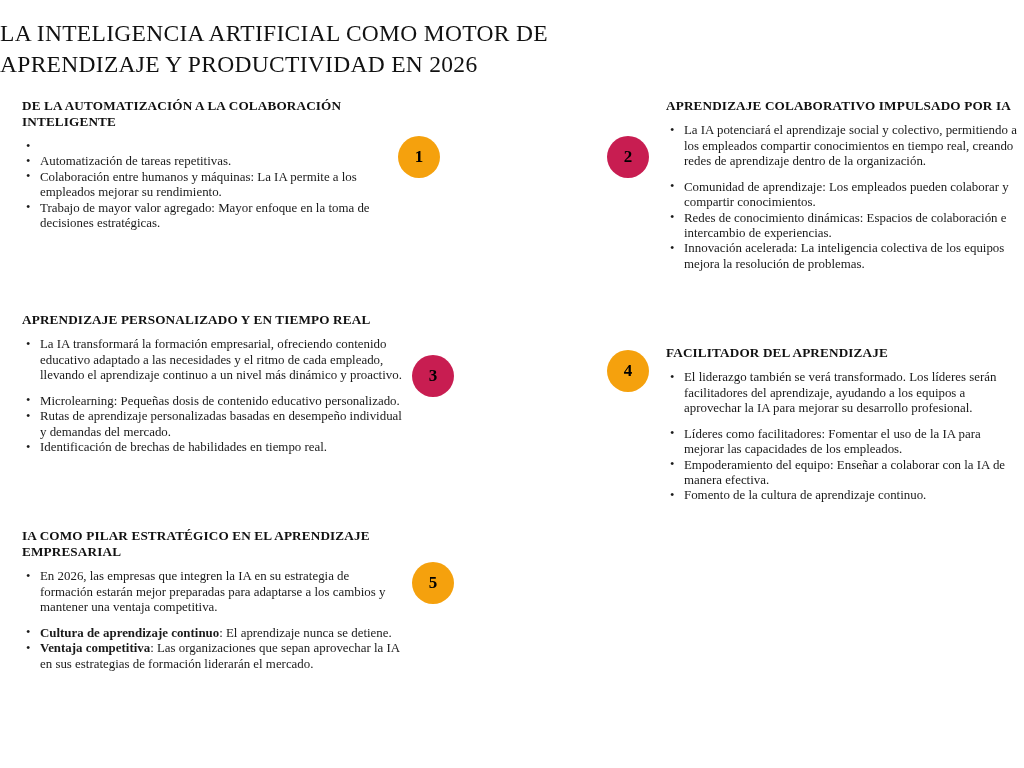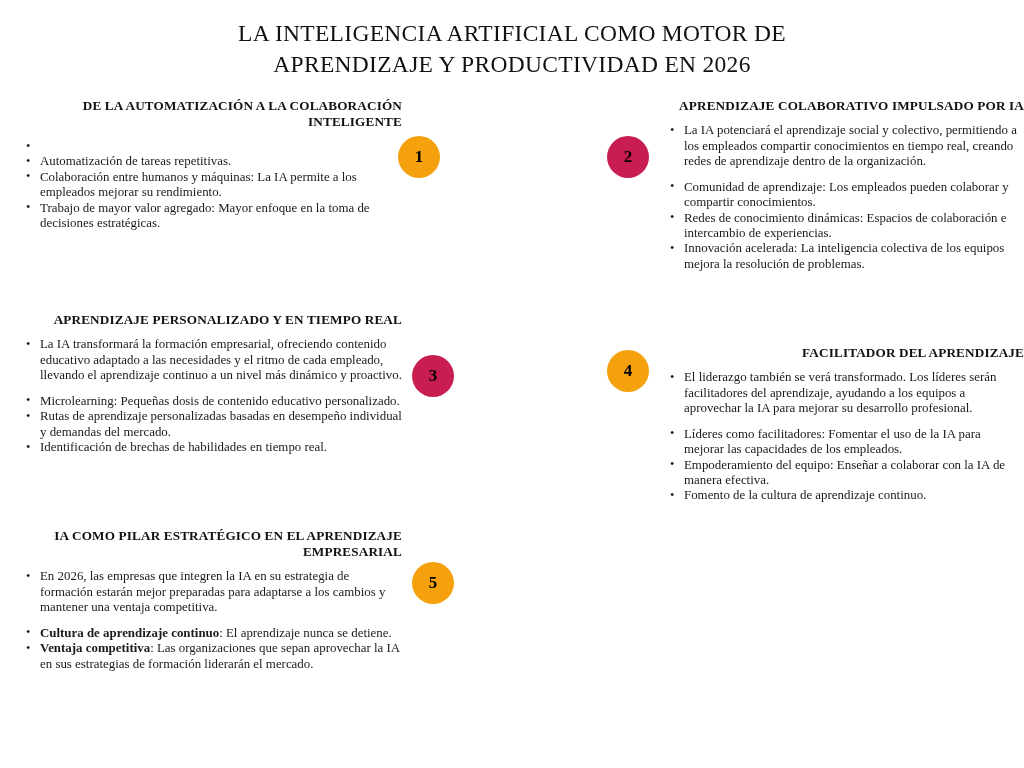--- a/index.html
+++ b/index.html
@@ -21,40 +21,39 @@
     width: 1024px;
     height: 768px;
   }
 
   
   .deck-title {
     position: absolute;
     left: 0;
     top: 18px;
     width: 1024px;
-    text-align: center;
     font-size: 23.5px;
     line-height: 1.30;
     letter-spacing: 0.3px;
     color: #111111;
     font-weight: 400;
   }
 
   
   .block {
     position: absolute;
   }
   .col-left  { left: 22px;  width: 380px; }
   .col-right { left: 666px; width: 358px; }
 
   .block-head {
     font-weight: bold;
     font-size: 13.2px;
     line-height: 1.22;
-    text-align: right;
+    text-align: left;
     letter-spacing: 0.15px;
     color: #111111;
     margin: 0 0 9px 0;
   }
 
   ul.bullets {
     list-style: none;
     margin: 0;
     padding: 0;
   }

